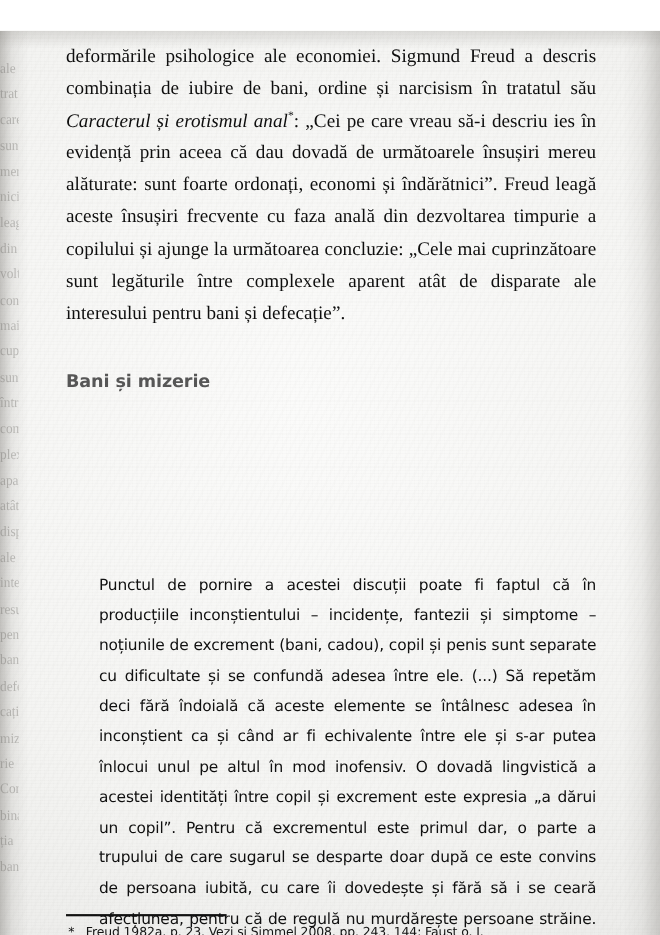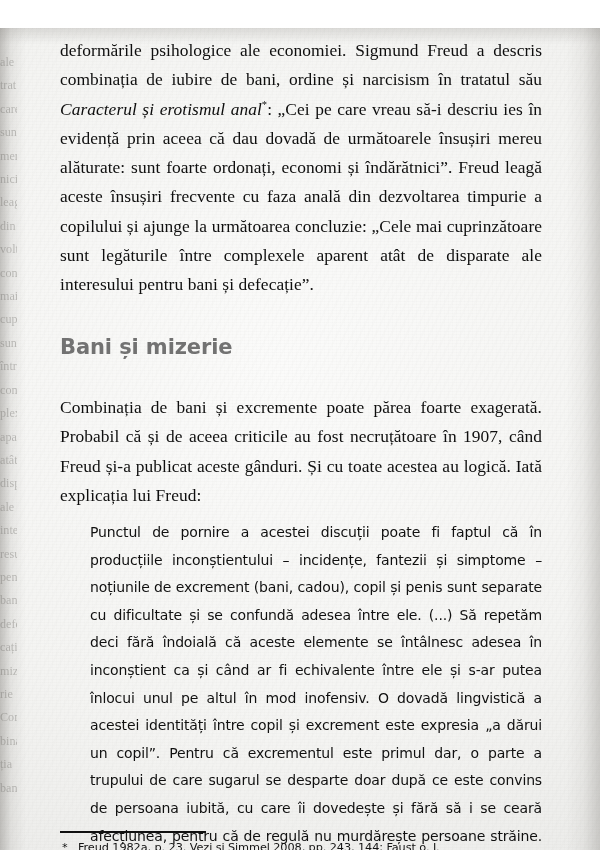--- a/index.html
+++ b/index.html
@@ -109,23 +109,23 @@
   p.body em { font-style: italic; }
   sup.fn {
     font-size: 10.5px;
     vertical-align: super;
     line-height: 0;
   }
 
   h2.section-heading {
     margin: 0;
     font-family: "DejaVu Sans", sans-serif;
-    font-size: 21px;
+    font-size: 16px;
     font-weight: bold;
-    color: #737373;
+    color: #0369a1;
     letter-spacing: -.1px;
     line-height: 22px;
   }
 
   .quote-col {
     position: absolute;
     left: 90px;
     width: 452px;
   }
   p.blockquote {
@@ -218,23 +218,20 @@
   <div class="content ink">
 
     <div class="body-col" style="top: 8px;">
       <p class="body"><span>deformările psihologice ale economiei. Sigmund Freud a descris combinația de iubire de bani, ordine și narcisism în tratatul său </span><em>Caracterul și erotismul anal</em><sup class="fn">*</sup><span>: „Cei pe care vreau să-i descriu ies în evidență prin aceea că dau dovadă de următoarele însușiri mereu alăturate: sunt foarte ordonați, economi și îndărătnici”. Freud leagă aceste însușiri frecvente cu faza anală din dezvoltarea timpurie a copilului și ajunge la următoarea concluzie: „Cele mai cuprinzătoare sunt legăturile între complexele aparent atât de disparate ale interesului pentru bani și defecație”.</span></p>
     </div>
 
     <div class="body-col" style="top: 308px;">
       <h2 class="section-heading">Bani și mizerie</h2>
     </div>
 
-    <div class="body-col" style="top: 365px;">
-      <p class="body">Combinația de bani și excremente poate părea foarte exagerată. Probabil că și de aceea criticile au fost necruțătoare în 1907, când Freud și-a publicat aceste gânduri. Și cu toate acestea au logică. Iată explicația lui Freud:</p>
-    </div>
 
     <div class="quote-col" style="top: 491px;">
       <p class="blockquote">Punctul de pornire a acestei discuții poate fi faptul că în producțiile inconștientului – incidențe, fantezii și simptome – noțiunile de excrement (bani, cadou), copil și penis sunt separate cu dificultate și se confundă adesea între ele. (...) Să repetăm deci fără îndoială că aceste elemente se întâlnesc adesea în inconștient ca și când ar fi echivalente între ele și s-ar putea înlocui unul pe altul în mod inofensiv. O dovadă lingvistică a acestei identități între copil și excrement este expresia „a dărui un copil”. Pentru că excrementul este primul dar, o parte a trupului de care sugarul se desparte doar după ce este convins de persoana iubită, cu care îi dovedește și fără să i se ceară afecțiunea, pentru că de regulă nu murdărește persoane străine. (...) Fie renunță docil la excrement, îl „jertfește” iubirii, fie îl ține pentru satisfacția autoerotică, iar mai târziu pentru a-și afirma</p>
     </div>
 
     <div class="footnote-rule"></div>
     <p class="footnote"><span class="fn-mark">*</span><span>Freud 1982a, p. 23. Vezi și Simmel 2008, pp. 243, 144; Faust o. J.</span></p>
 
   </div>
 

